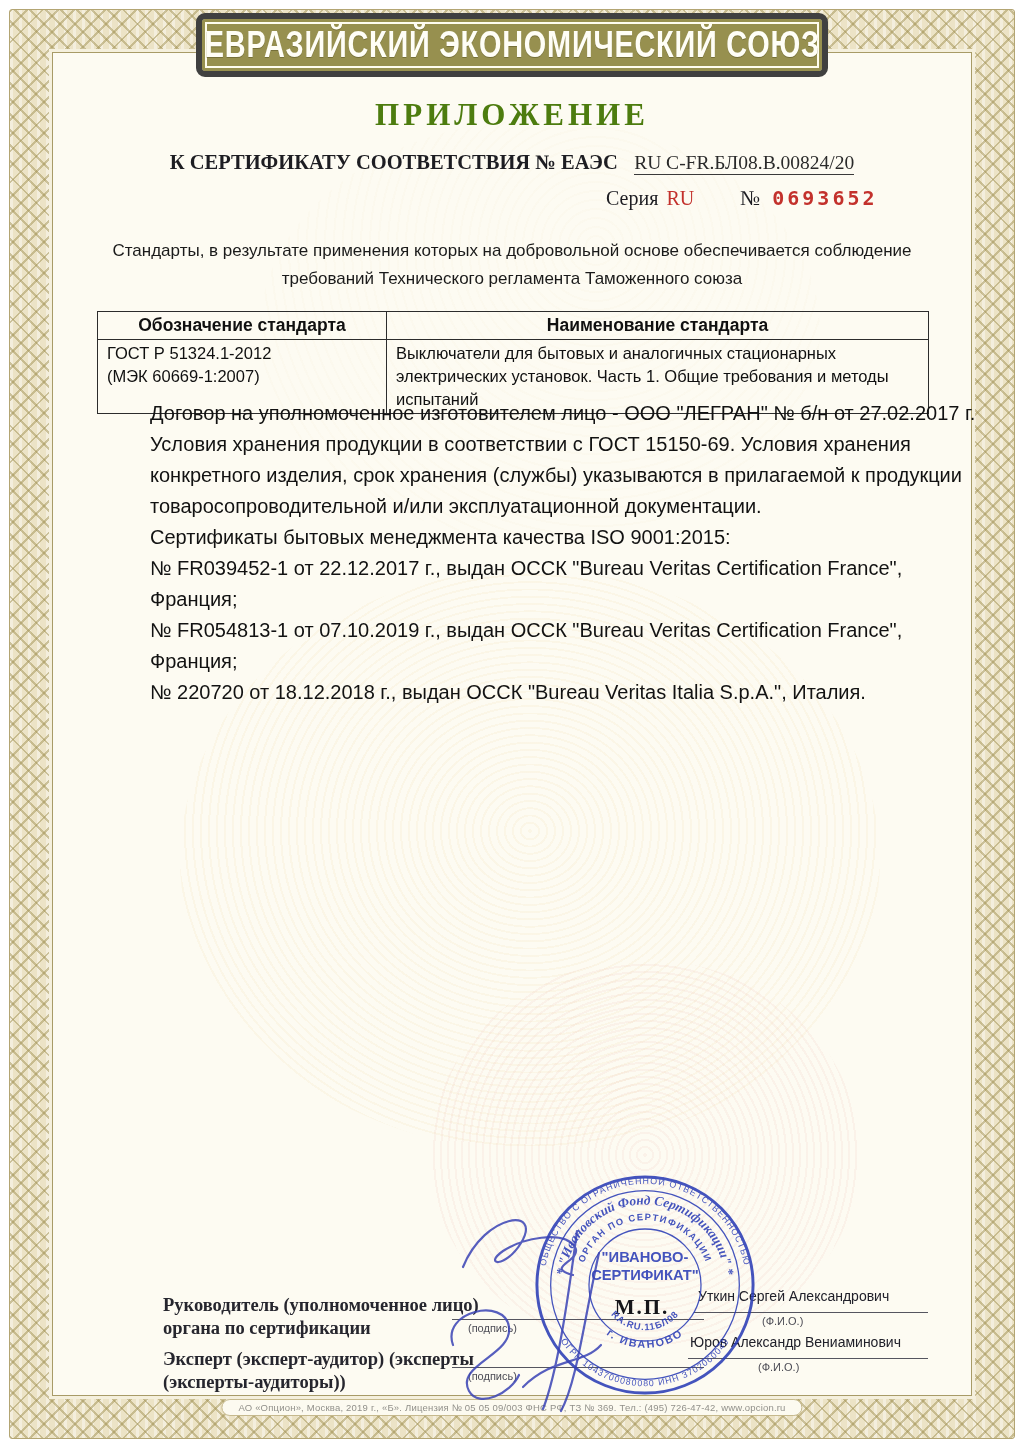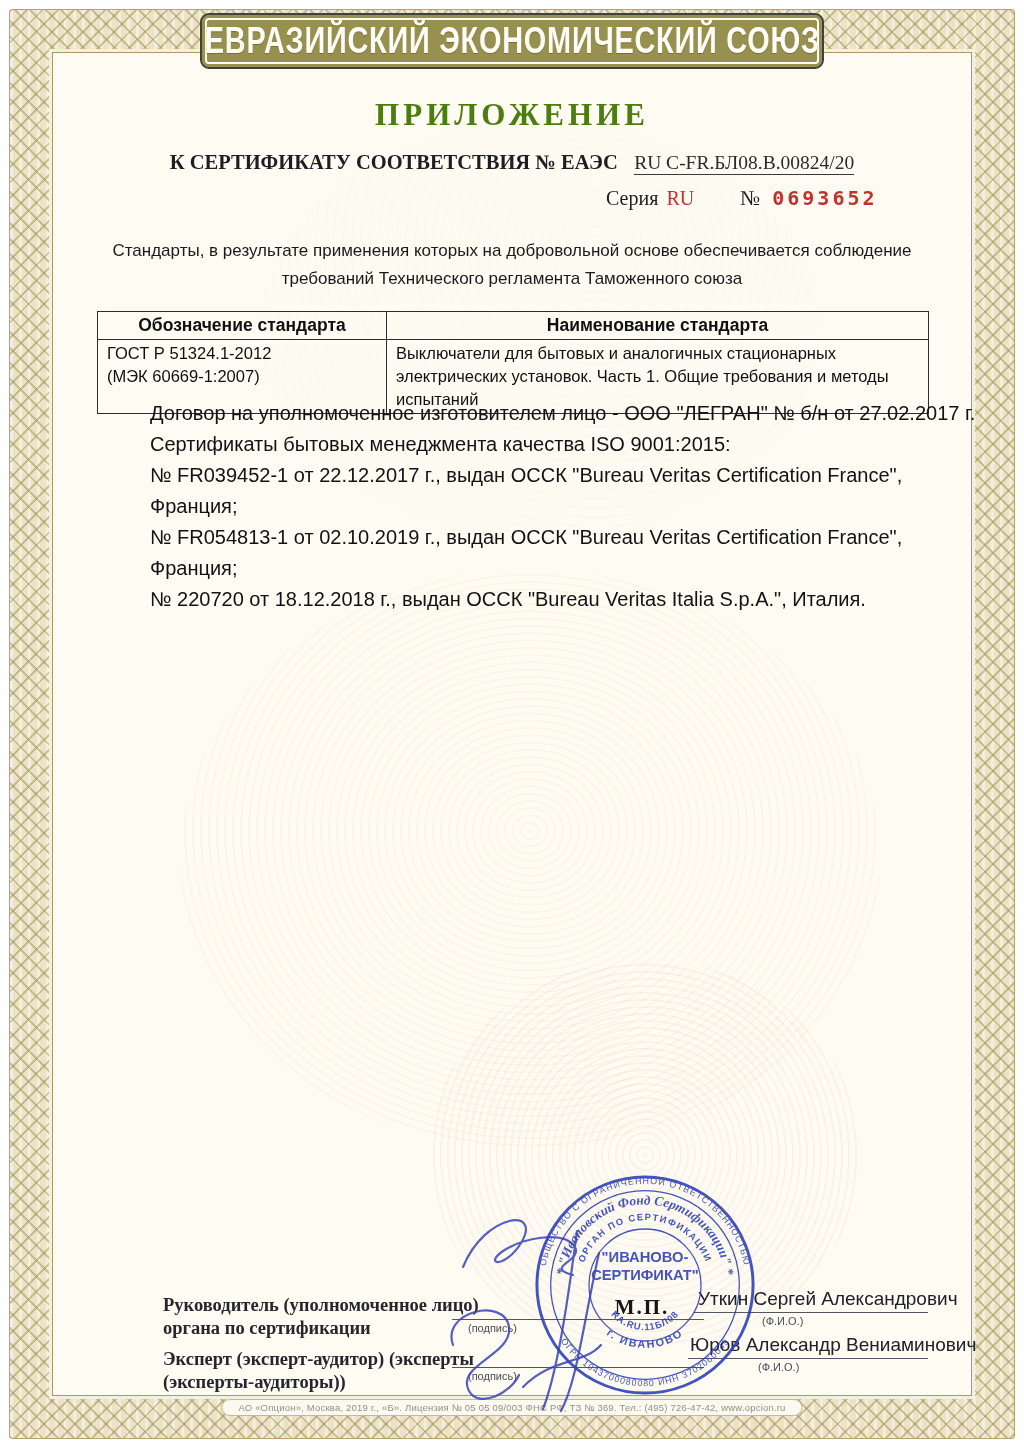--- a/index.html
+++ b/index.html
@@ -15,21 +15,21 @@
   
   .wm{position:absolute;border-radius:50%;pointer-events:none;}
   .wm1{left:180px;top:570px;width:700px;height:580px;opacity:.75;
        background:repeating-radial-gradient(ellipse at 50% 45%, rgba(228,183,88,.10) 0 2px, rgba(0,0,0,0) 2px 8px);}
   .wm2{left:430px;top:960px;width:430px;height:390px;
        background:repeating-radial-gradient(circle at 50% 50%, rgba(228,150,140,.09) 0 2px, rgba(0,0,0,0) 2px 7px);}
   .wm3{left:260px;top:120px;width:560px;height:420px;opacity:.5;
        background:repeating-radial-gradient(circle at 60% 30%, rgba(220,190,120,.07) 0 2px, rgba(0,0,0,0) 2px 9px);}
   
   .banner{position:absolute;top:13px;left:50%;transform:translateX(-50%);width:620px;height:52px;
-          background:#97904f;border:2px solid #404040;border-radius:9px;
+          background:#97904f;border:6px solid #404040;border-radius:9px;
           box-shadow:inset 0 0 0 3px #97904f, inset 0 0 0 5px #fffdf0;
           display:flex;align-items:center;justify-content:center;z-index:3;}
   .banner span{font-family:"Liberation Sans",sans-serif;font-weight:bold;font-size:37px;color:#fffef6;
           white-space:nowrap;transform:scaleX(.78);letter-spacing:1px;text-shadow:0 1px 0 rgba(90,84,40,.55);}
   
   .title{position:absolute;top:97px;left:0;width:100%;text-align:center;
          font-family:"Liberation Serif",serif;font-weight:bold;font-size:31px;letter-spacing:4px;color:#4d7c0f;}
   .subtitle{position:absolute;top:151px;left:0;width:100%;text-align:center;white-space:nowrap;}
   .subtitle .lbl{font-family:"Liberation Serif",serif;font-weight:bold;font-size:20.5px;color:#1d1d22;}
   .subtitle .num{font-family:Liberation Serif, serif;font-size:19.5px;color:#2a2a2a;
@@ -52,21 +52,21 @@
   .bodytext{position:absolute;top:398px;left:104px;width:838px;font-size:20px;line-height:1.55;color:#121212;margin-left:46px;}
   .bodytext p{margin:0;}
   
   .role{position:absolute;left:163px;width:335px;font-family:"Liberation Serif",serif;
         font-weight:600;font-size:18.5px;line-height:1.22;color:#26262e;}
   .role1{top:1294px;} .role2{top:1348px;}
   .sigline{position:absolute;border-bottom:1.2px solid #55555f;width:252px;left:452px;height:0;}
   .sigline1{top:1319px;} .sigline2{top:1367px;}
   .caption{position:absolute;font-size:11px;color:#4c4c55;}
   .cap1{left:468px;top:1322px;} .cap2{left:468px;top:1370px;}
-  .name{position:absolute;font-size:19px;color:#20202a;white-space:nowrap;z-index:4;}
+  .name{position:absolute;font-size:14px;color:#20202a;white-space:nowrap;z-index:4;}
   .name1{left:698px;top:1288px;} .name2{left:690px;top:1334px;}
   .nameline{position:absolute;border-bottom:1.2px solid #55555f;height:0;z-index:2;}
   .nline1{left:694px;top:1312px;width:234px;} .nline2{left:688px;top:1358px;width:240px;}
   .fio{position:absolute;font-size:11px;color:#4c4c55;}
   .fio1{left:762px;top:1315px;} .fio2{left:758px;top:1361px;}
   .mp{position:absolute;left:605px;top:1295px;width:74px;text-align:center;z-index:4;
       font-family:"Liberation Serif",serif;font-weight:bold;font-size:21px;letter-spacing:2px;color:#16161a;}
   .stamp{position:absolute;left:532px;top:1172px;z-index:5;opacity:.88;}
   .ink{position:absolute;left:425px;top:1195px;z-index:6;opacity:.85;}
   
@@ -117,23 +117,24 @@
           <div>ГОСТ Р 51324.1-2012</div>
           <div>(МЭК 60669-1:2007)</div>
         </td>
         <td>Выключатели для бытовых и аналогичных стационарных электрических установок. Часть 1. Общие требования и методы испытаний</td>
       </tr>
     </tbody>
   </table>
 
   <div class="bodytext">
     <p>Договор на уполномоченное изготовителем лицо - ООО "ЛЕГРАН" № б/н от 27.02.2017 г.</p>
+    <p>Условия хранения продукции в соответствии с ГОСТ 15150-69. Условия хранения конкретного изделия, срок хранения (службы) указываются в прилагаемой к продукции товаросопроводительной и/или эксплуатационной документации.</p>
     <p>Сертификаты бытовых менеджмента качества ISO 9001:2015:</p>
     <p>№ FR039452-1 от 22.12.2017 г., выдан ОССК "Bureau Veritas Certification France", Франция;</p>
-    <p>№ FR054813-1 от 02.10.2019 г., выдан ОССК "Bureau Veritas Certification France", Франция;</p>
+    <p>№ FR054813-1 от 07.10.2019 г., выдан ОССК "Bureau Veritas Certification France", Франция;</p>
     <p>№ 220720 от 18.12.2018 г., выдан ОССК "Bureau Veritas Italia S.p.A.", Италия.</p>
   </div>
 
   <div class="role role2">Эксперт (эксперт-аудитор) (эксперты (эксперты-аудиторы))</div>
   <div class="role role1">Руководитель (уполномоченное лицо) органа по сертификации</div>
 
   <div class="sigline sigline1"></div>
   <div class="sigline sigline2"></div>
   <div class="caption cap1">(подпись)</div>
   <div class="caption cap2">(подпись)</div>

